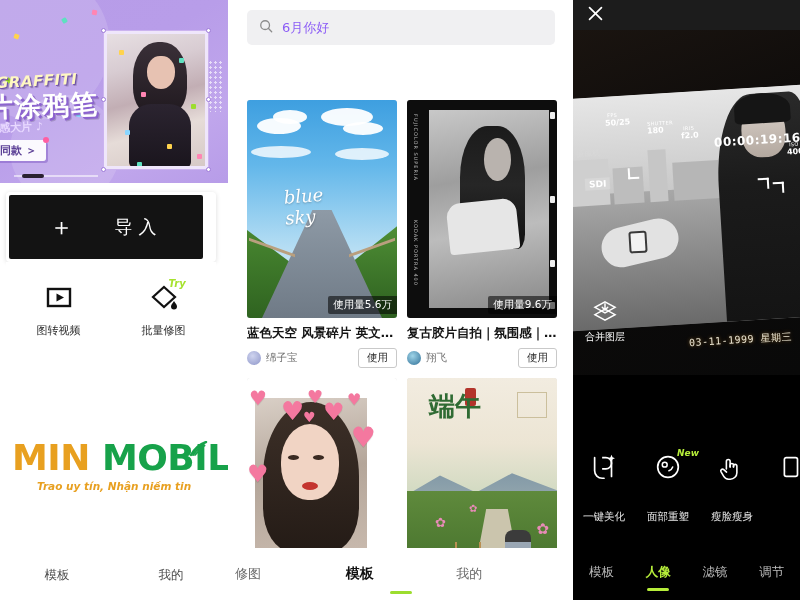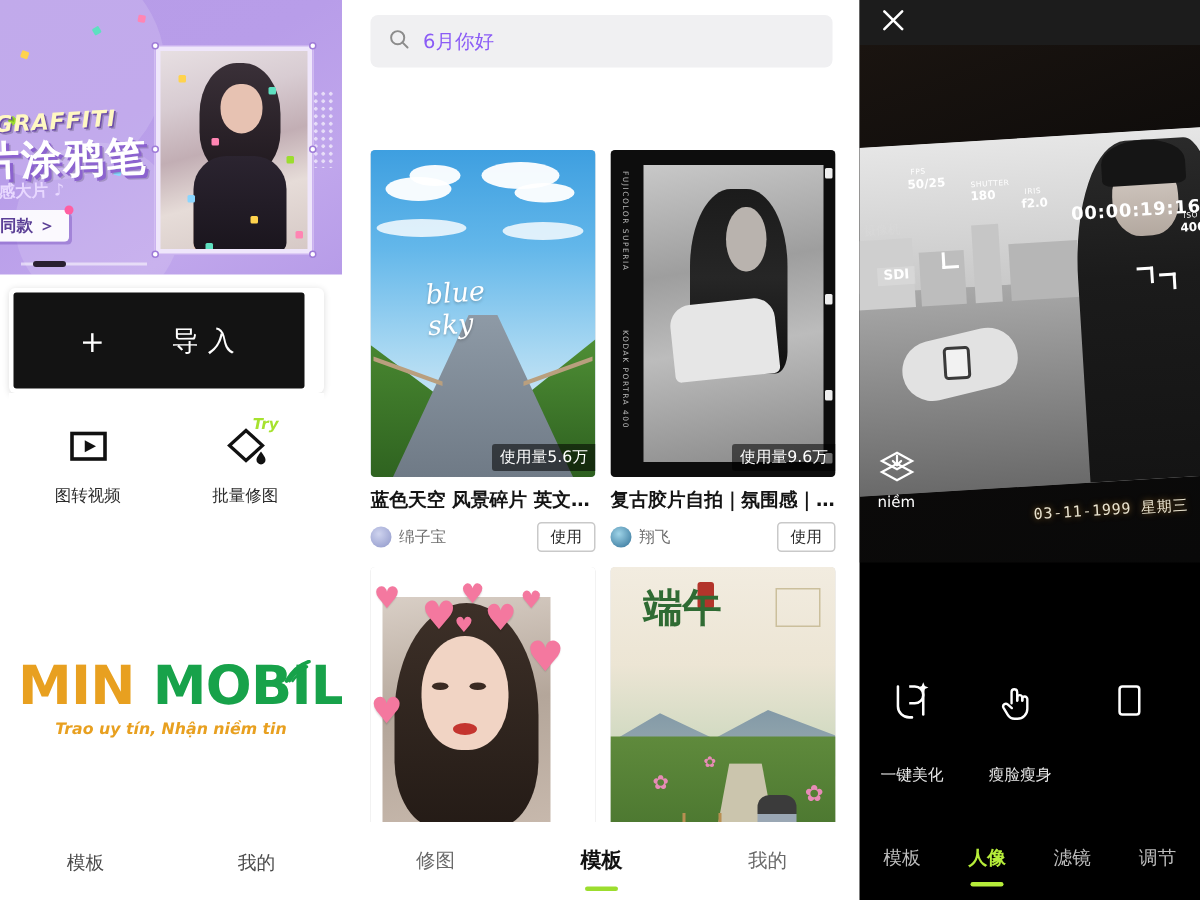--- a/index.html
+++ b/index.html
@@ -160,21 +160,21 @@
     background: #cbc5ad; clip-path: polygon(30% 0,70% 0,100% 100%,0 100%); }
   .db-title { position: absolute; left: 22px; top: 16px; font-family: "DejaVu Serif", serif;
     font-size: 26px; font-weight: 700; color: #2f6b33; line-height: .95; }
   .db-seal { position: absolute; left: 58px; top: 10px; width: 11px; height: 18px; background: #b3342b; border-radius: 2px; }
   .db-stamp { position: absolute; right: 10px; top: 14px; width: 30px; height: 26px; border: 1px solid #cbbf9c; }
   .db-kid { position: absolute; right: 26px; bottom: 14px; width: 26px; height: 52px; }
   .db-chair { position: absolute; left: 48px; bottom: 14px; width: 26px; height: 40px; border: 2px solid #b98f52; border-top: none; }
   .lotus { position: absolute; color: #e88bb7; }
 
   .nav2 { position: absolute; left: 0; bottom: 0; width: 332px; height: 52px; background: #fff; display: flex; align-items: center; }
-  .nav2 .nav-item { flex: 1; text-align: center; font-size: 13px; color: #6a6a6a; position: relative; }
+  .nav2 .nav-item { flex: 1; text-align: left; font-size: 13px; color: #6a6a6a; position: relative; }
   .nav2 .nav-item.active { color: #111; font-weight: 700; font-size: 14px; }
   .nav2 .nav-item.active::after { content: ""; position: absolute; left: 50%; margin-left: -11px; bottom: -11px;
     width: 22px; height: 3px; background: #9cdd2e; border-radius: 2px; }
 
   
   .panel3 { position: absolute; left: 573px; top: 0; width: 227px; height: 600px; background: #000; overflow: hidden; }
   .p3-top { position: absolute; left: 0; top: 0; width: 227px; height: 30px; background: #1c1c1c; display: flex; align-items: center; padding-left: 14px; }
   .canvas3 { position: absolute; left: 0; top: 30px; width: 227px; height: 345px; overflow: hidden;
     background: linear-gradient(160deg,#1a1410 0%,#0d0b0a 40%,#090909 100%); }
   .photo3 { position: absolute; left: -8px; top: 62px; width: 243px; height: 232px;
@@ -490,36 +490,47 @@
     </div>
 
     <div class="merge-btn">
       <span>
         <svg width="24" height="22" viewBox="0 0 26 24">
           <polygon points="13,2 24,8 13,14 2,8" fill="none" stroke="#fff" stroke-width="1.6"></polygon>
           <polygon points="13,10 24,16 13,22 2,16" fill="none" stroke="#fff" stroke-width="1.6"></polygon>
           <path d="M13 4 v6 M10 8 l3 3 3 -3" stroke="#fff" stroke-width="1.6" fill="none" stroke-linecap="round"></path>
         </svg>
       </span>
-      <span class="merge-lbl">niềm</span>
+      <span class="merge-lbl">合并图层</span>
     </div>
 
     <div class="tools3">
       <div class="tool3">
         <span>
           <svg width="30" height="30" viewBox="0 0 32 32">
             <path d="M6 6 v14 a8 8 0 0 0 8 8 h2" stroke="#fff" stroke-width="1.8" fill="none" stroke-linecap="round"></path>
             <path d="M14 6 h4 a6 6 0 0 1 0 12 h-4" stroke="#fff" stroke-width="1.8" fill="none"></path>
             <line x1="24" y1="8" x2="24" y2="26" stroke="#fff" stroke-width="1.8" stroke-linecap="round"></line>
             <path d="M24 3 l1.1 2.6 2.6 1.1 -2.6 1.1 -1.1 2.6 -1.1 -2.6 -2.6 -1.1 2.6 -1.1z" fill="#fff"></path>
           </svg>
         </span>
         <span class="tool3-lbl">一键美化</span>
       </div>
 
+      <div class="tool3">
+        <span>
+          <svg width="30" height="30" viewBox="0 0 32 32">
+            <circle cx="16" cy="16" r="11" fill="none" stroke="#fff" stroke-width="1.8"></circle>
+            <circle cx="12.5" cy="13.5" r="2.6" fill="none" stroke="#fff" stroke-width="1.6"></circle>
+            <path d="M17 20 q3 -1 4 -4" stroke="#fff" stroke-width="1.6" fill="none" stroke-linecap="round"></path>
+          </svg>
+        </span>
+        <span class="new-badge">New</span>
+        <span class="tool3-lbl">面部重塑</span>
+      </div>
 
       <div class="tool3">
         <span>
           <svg width="30" height="30" viewBox="0 0 32 32">
             <path d="M10 18 v-8 a2 2 0 0 1 4 0 v6" stroke="#fff" stroke-width="1.7" fill="none" stroke-linecap="round"></path>
             <path d="M14 16 v-2 a1.8 1.8 0 0 1 3.6 0 v2" stroke="#fff" stroke-width="1.7" fill="none" stroke-linecap="round"></path>
             <path d="M17.6 16 v-1 a1.8 1.8 0 0 1 3.6 0 v7 a7 7 0 0 1 -7 7 h-2 a6 6 0 0 1 -5 -3 l-3 -5 a1.9 1.9 0 0 1 3 -2.2 l3 2.6" stroke="#fff" stroke-width="1.7" fill="none" stroke-linecap="round" stroke-linejoin="round"></path>
           </svg>
         </span>
         <span class="tool3-lbl">瘦脸瘦身</span>

